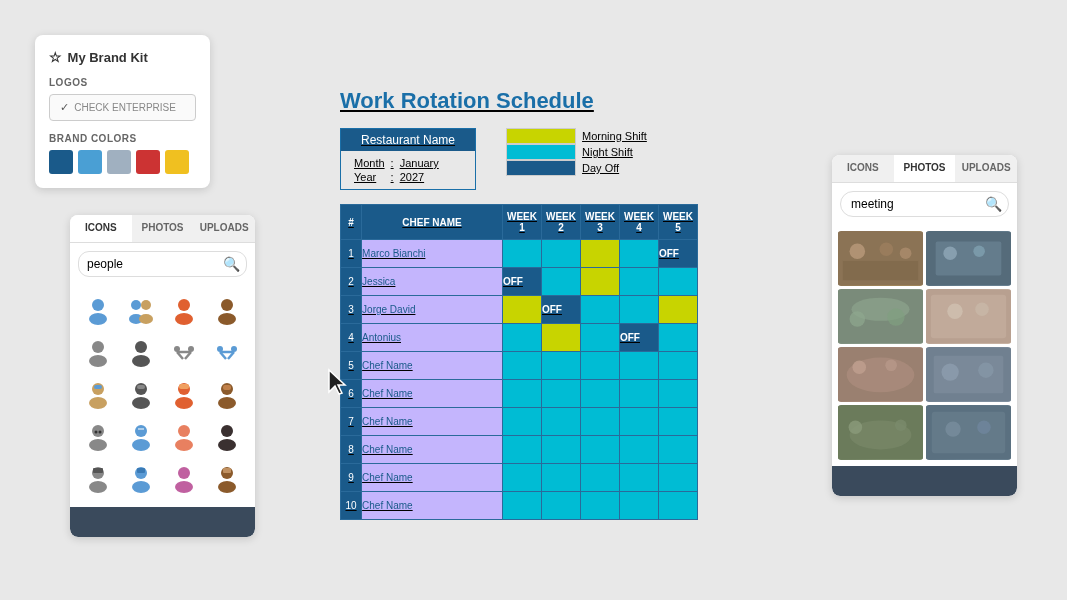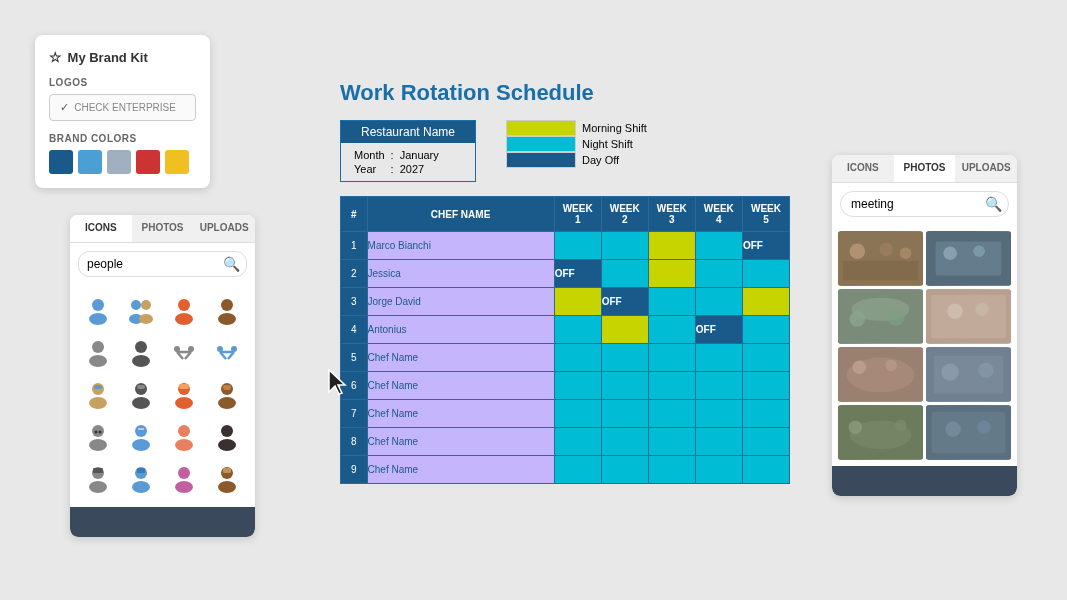--- a/index.html
+++ b/index.html
@@ -134,23 +134,24 @@
     .icon-cell svg, .icon-cell .avatar { width: 30px; height: 30px; }
     .icons-panel-footer {
       background: #3a4a5c;
       height: 30px;
       border-radius: 0 0 8px 8px;
     }
 
     
     .schedule-container {
       position: absolute;
-      top: 80px;
+      top: 88px;
       left: 340px;
-      width: 450px;
+      width: 358px;
+      text-decoration: underline;
     }
     .schedule-title {
       font-size: 22px;
       font-weight: bold;
       color: #1a6fa8;
       margin-bottom: 14px;
     }
     .schedule-meta-row {
       display: flex;
       align-items: flex-start;
@@ -600,20 +601,29 @@
       </tr>
       <tr>
         <td class="row-num">9</td>
         <td class="chef-name-cell">Chef Name</td>
         <td class="shift-cell cell-night"></td>
         <td class="shift-cell cell-night"></td>
         <td class="shift-cell cell-night"></td>
         <td class="shift-cell cell-night"></td>
         <td class="shift-cell cell-night"></td>
       </tr>
+      <tr>
+        <td class="row-num">10</td>
+        <td class="chef-name-cell">Chef Name</td>
+        <td class="shift-cell cell-night"></td>
+        <td class="shift-cell cell-night"></td>
+        <td class="shift-cell cell-night"></td>
+        <td class="shift-cell cell-night"></td>
+        <td class="shift-cell cell-night"></td>
+      </tr>
     </tbody>
   </table>
 </div>
 
 <div class="photos-panel">
   <div class="panel-tabs">
     <div class="panel-tab">ICONS</div>
     <div class="panel-tab active">PHOTOS</div>
     <div class="panel-tab">UPLOADS</div>
   </div>

